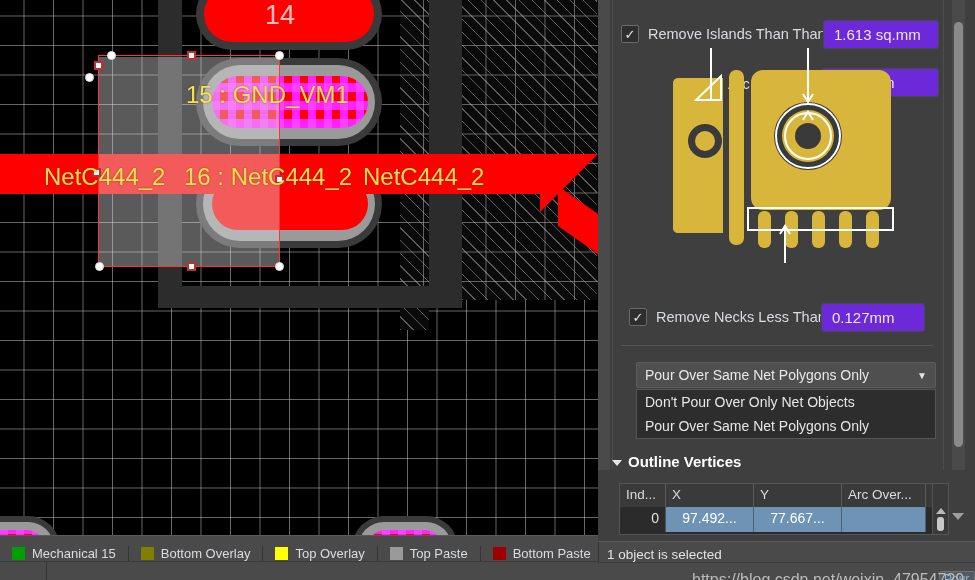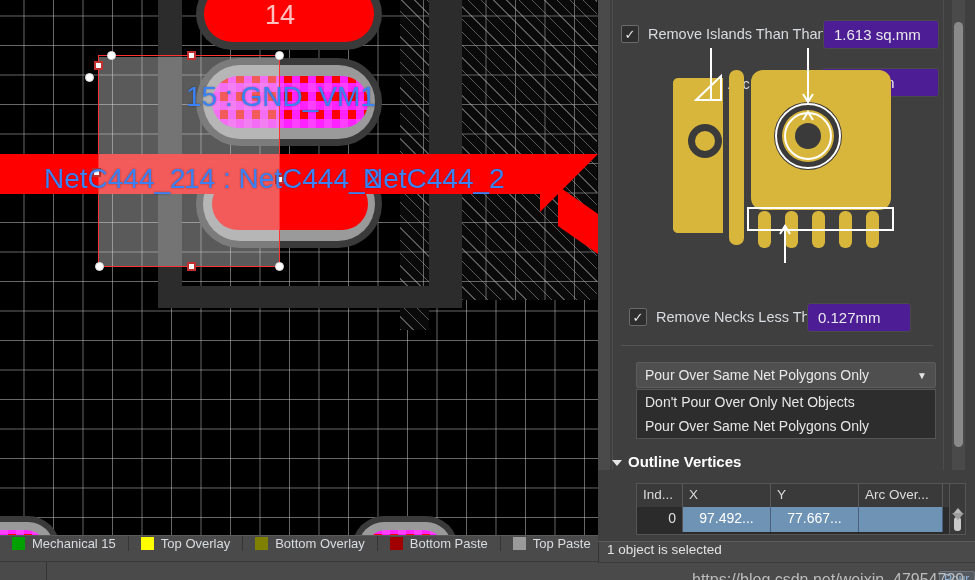--- a/index.html
+++ b/index.html
@@ -70,22 +70,22 @@
     border-radius: 999px;
     background-color: #ff0000;
     background-image: repeating-linear-gradient(
       90deg, #ff22ff 0 8px, transparent 8px 16px),
       repeating-linear-gradient(0deg, #ff22ff 0 9px, transparent 9px 18px);
     background-blend-mode: screen;
   }
   .track-red { position: absolute; background: #ff0000; }
   .pad-label {
     position: absolute;
-    color: #3b82f6;
-    font-size: 28px;
+    color: #fde047;
+    font-size: 24px;
     font-family: "Liberation Sans", sans-serif;
     white-space: nowrap;
     text-shadow: 0 0 2px rgba(0,0,0,0.4);
   }
   .pad-num {
     position: absolute;
     color: #ffc0c0;
     font-size: 27px;
     font-family: "Liberation Sans", sans-serif;
     text-align: right;
@@ -113,21 +113,21 @@
     border: 2px solid #c03030;
     width: 9px; height: 9px;
   }
 
   
   #layer-bar {
     position: absolute; left: 0; top: 535px;
     width: 598px; height: 26px;
     background: #4a4a4a;
     display: flex;
-    align-items: flex-start;
+    align-items: flex-end;
     border-top: 1px solid #5a5a5a;
   }
   .layer-tab {
     display: flex; align-items: center; gap: 7px;
     padding: 0 12px;
     border-right: 1px solid #353535;
     color: #d9dce0;
     font-size: 13px;
     white-space: nowrap;
   }
@@ -174,21 +174,21 @@
     font-size: 13px;
     line-height: 1;
   }
   .lbl {
     color: #d9dce0;
     font-size: 14.5px;
     font-family: "Liberation Sans", sans-serif;
     white-space: nowrap;
   }
   .field {
-    background: #4c1d95;
+    background: #6d28d9;
     border: 1px solid #4a4a4a;
     border-radius: 3px;
     color: #eaeaea;
     font-size: 15px;
     padding: 5px 10px;
     font-family: "Liberation Sans", sans-serif;
     white-space: nowrap;
   }
 
   
@@ -250,21 +250,21 @@
     z-index: 5;
   }
   #ov-header .tri {
     width: 0; height: 0;
     border-left: 5px solid transparent;
     border-right: 5px solid transparent;
     border-top: 6px solid #e6e6e6;
     margin-top: 2px;
   }
   #table-wrap {
-    position: absolute; left: 636px; top: 483px;
+    position: absolute; left: 619px; top: 483px;
     width: 330px; height: 52px;
     background: #2b2b2b;
     border: 1px solid #555;
     display: flex;
     justify-content: space-between;
   }
   #table { flex: 1; }
   .thead { display: flex; height: 23px; background: #3a3a3a; }
   .th {
     color: #dcdcdc;
@@ -303,21 +303,21 @@
     position: absolute; left: 952px; top: 513px;
     width:0;height:0;border-left:6px solid transparent;border-right:6px solid transparent;border-top:7px solid #9e9e9e;
   }
 
   
   #status {
     position: absolute; left: 598px; top: 541px;
     width: 377px; height: 21px;
     background: #4a4a4a;
     border-top: 1px solid #5a5a5a;
-    display: flex; align-items: flex-start;
+    display: flex; align-items: flex-end;
     padding-left: 9px;
     color: #e2e2e2;
     font-size: 13.5px;
   }
   #status:before {
     content: ""; position: absolute; left: 0; top: 0; width: 1px; height: 21px; background: #333;
   }
   #watermark {
     position: absolute; left: 692px; top: 551px;
     color: #bcbcbc;
@@ -424,43 +424,43 @@
     <div class="handle sq" style="left:94px; top:61px;"></div>
     <div class="handle" style="left:85px; top:73px;"></div>
     <div class="handle sq" style="left:92px; top:168px;"></div>
     <div class="handle sq" style="left:275px; top:175px;"></div>
     <div class="handle" style="left:95px; top:262px;"></div>
     <div class="handle sq" style="left:187px; top:262px;"></div>
     <div class="handle" style="left:275px; top:262px;"></div>
 
     <div class="pad-label" style="left:186px; top:81px;">15 : GND_VM1</div>
     <div class="pad-label" style="left:44px; top:163px;">NetC444_2</div>
-    <div class="pad-label" style="left:184px; top:163px;">14 : NetC444_2</div>
+    <div class="pad-label" style="left:184px; top:163px;">16 : NetC444_2</div>
     <div class="pad-label" style="left:363px; top:163px;">NetC444_2</div>
 
     <div id="layer-bar">
       <div class="layer-tab">
         <span class="layer-swatch" style="background:#00a000;"></span>
         <span>Mechanical 15</span>
       </div>
       <div class="layer-tab">
+        <span class="layer-swatch" style="background:#808000;"></span>
+        <span>Bottom Overlay</span>
+      </div>
+      <div class="layer-tab">
         <span class="layer-swatch" style="background:#ffff00;"></span>
         <span>Top Overlay</span>
       </div>
       <div class="layer-tab">
-        <span class="layer-swatch" style="background:#808000;"></span>
-        <span>Bottom Overlay</span>
+        <span class="layer-swatch" style="background:#9a9a9a;"></span>
+        <span>Top Paste</span>
       </div>
       <div class="layer-tab">
         <span class="layer-swatch" style="background:#a00000;"></span>
         <span>Bottom Paste</span>
-      </div>
-      <div class="layer-tab">
-        <span class="layer-swatch" style="background:#9a9a9a;"></span>
-        <span>Top Paste</span>
       </div>
     </div>
     <div id="canvas-bottom-strip"></div>
   </div>
 
   <div id="right-panel">
     <div id="panel-gutter"></div>
 
     <div id="props-box">
 
@@ -505,21 +505,21 @@
           <rect x="85" y="160" width="145" height="22" fill="none" stroke="#ffffff" stroke-width="2"></rect>
           <line x1="122" y1="215" x2="122" y2="178" stroke="#ffffff" stroke-width="2"></line>
           <path d="M117 186 L122 178 L127 186" fill="none" stroke="#ffffff" stroke-width="2"></path>
         </svg>
       </div>
 
       <div class="row" style="left:16px; top:308px;">
         <div class="checkbox">✓</div>
         <div class="lbl" style="margin-left:9px;">Remove Necks Less Than</div>
       </div>
-      <div class="field" style="position:absolute; left:194px; top:303px; width:104px;">0.127mm</div>
+      <div class="field" style="position:absolute; left:208px; top:303px; width:104px;">0.127mm</div>
 
       <div class="hr" style="left:8px; top:345px; width:312px;"></div>
     </div>
 
     <div id="combo" style="left:38px;">
       <span>Pour Over Same Net Polygons Only</span>
       <span class="arrow">▼</span>
     </div>
 
     <div id="dropdown" style="left:38px;">

